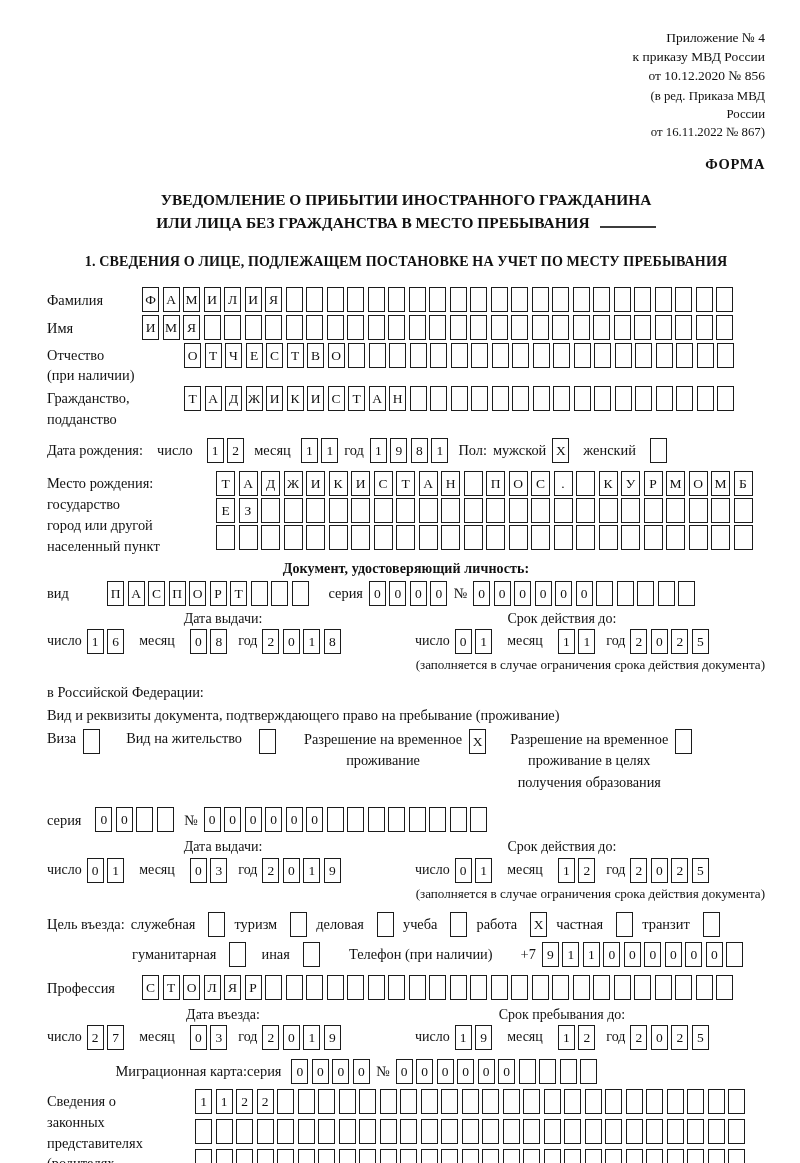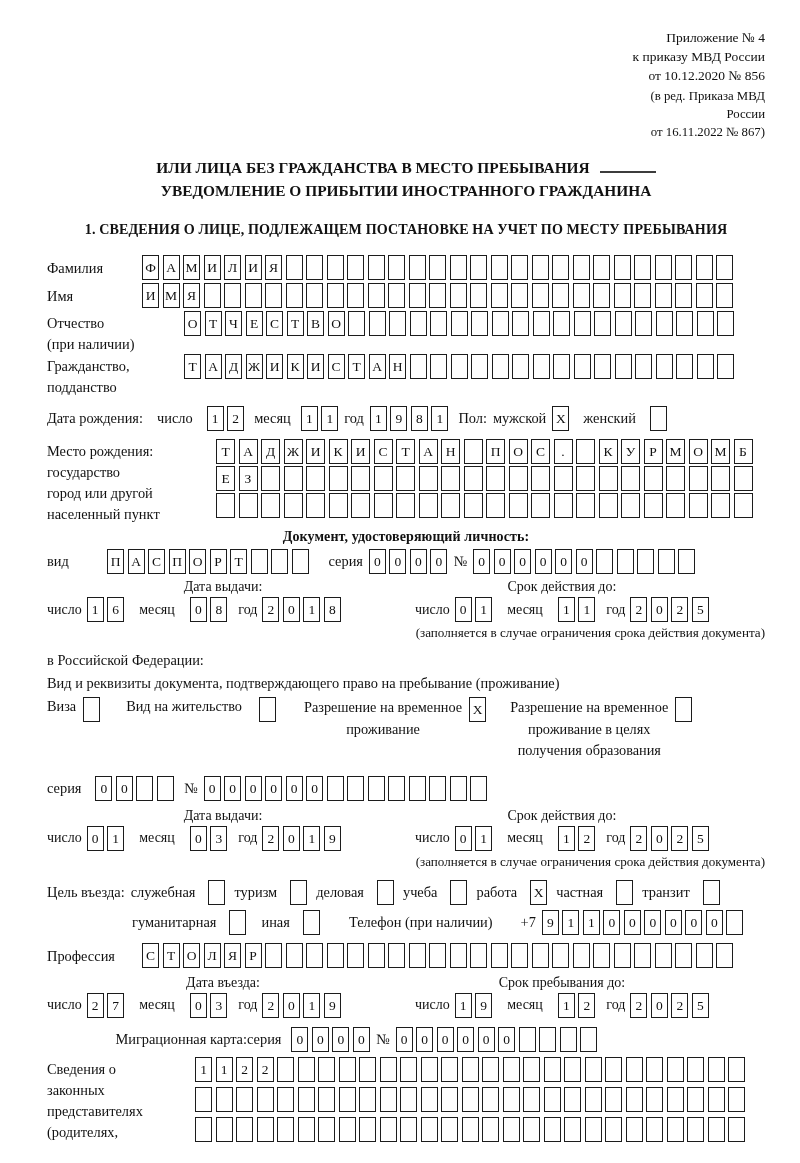--- a/index.html
+++ b/index.html
@@ -55,26 +55,27 @@
   <div class="appendix">
     <div>Приложение № 4</div>
     <div>к приказу МВД России</div>
     <div>от 10.12.2020 № 856</div>
     <div class="amend-block">
       <div class="amend">(в ред. Приказа МВД России</div>
       <div class="amend">от 16.11.2022 № 867)</div>
     </div>
   </div>
 
+  <div class="forma">ФОРМА</div>
 
   <div class="title">
+    <div>УВЕДОМЛЕНИЕ О ПРИБЫТИИ ИНОСТРАННОГО ГРАЖДАНИНА</div>
     <div>
       <span>ИЛИ ЛИЦА БЕЗ ГРАЖДАНСТВА В МЕСТО ПРЕБЫВАНИЯ</span><span class="title-underline"></span>
     </div>
-    <div>УВЕДОМЛЕНИЕ О ПРИБЫТИИ ИНОСТРАННОГО ГРАЖДАНИНА</div>
   </div>
 
   <div class="sec-heading">1. СВЕДЕНИЯ О ЛИЦЕ, ПОДЛЕЖАЩЕМ ПОСТАНОВКЕ НА УЧЕТ ПО МЕСТУ ПРЕБЫВАНИЯ</div>
 
   <div class="row" style="margin-top:16px;">
     <span class="lbl" style="width:83px;">Фамилия</span>
     <span class="cellrow">
         <span class="cell">Ф</span>
         <span class="cell">А</span>
         <span class="cell">М</span>

